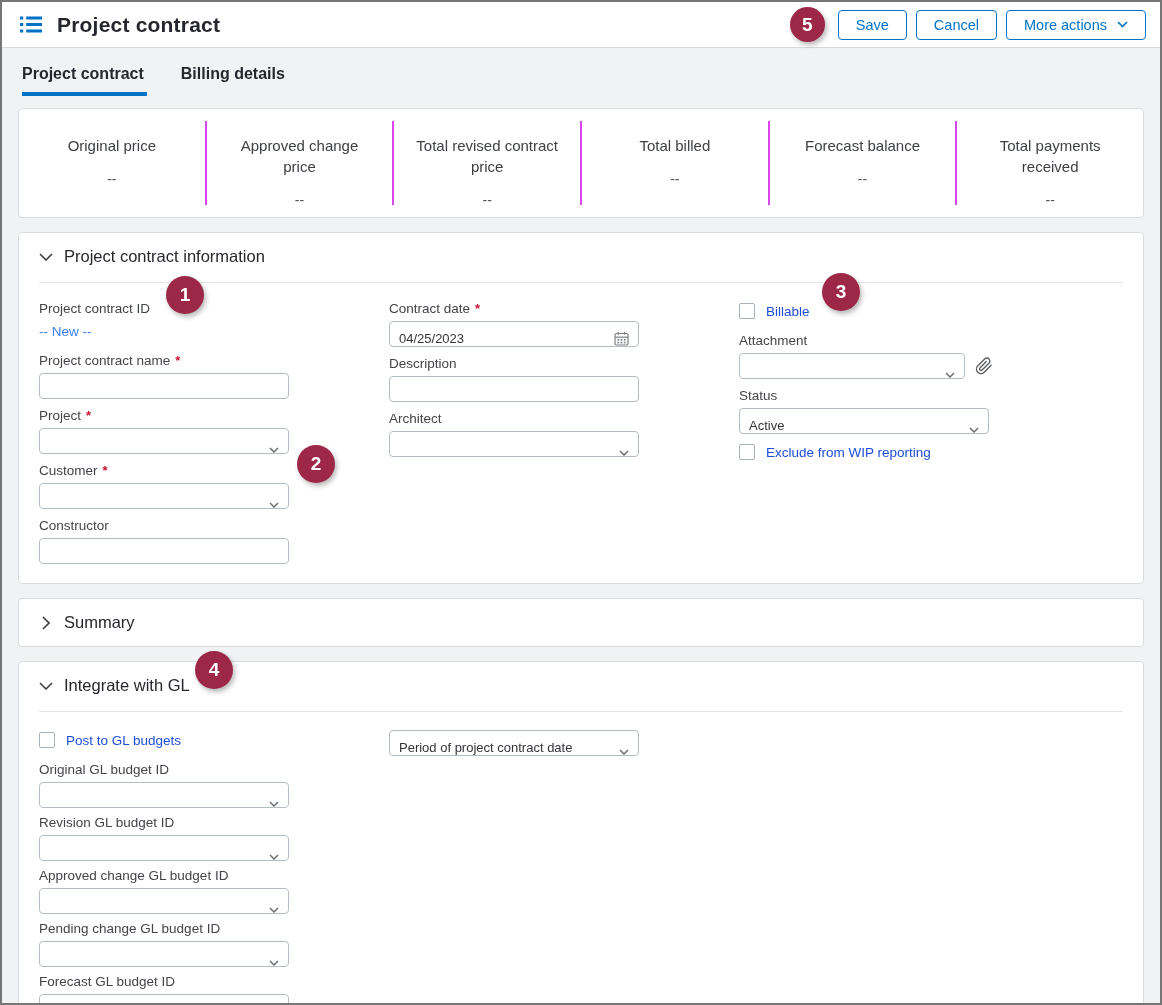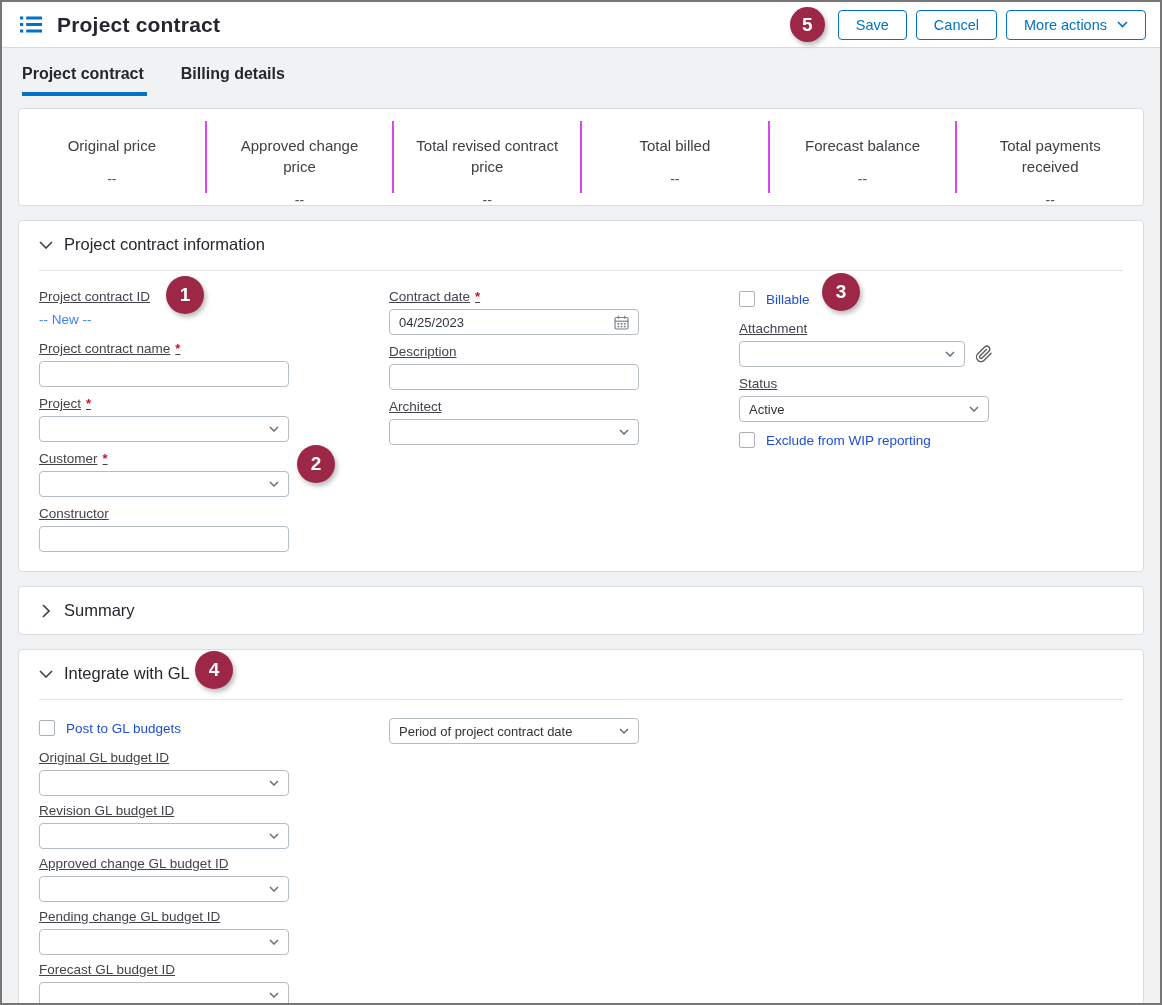--- a/index.html
+++ b/index.html
@@ -23,44 +23,44 @@
     display:flex; align-items:center; gap:10px; cursor:pointer;
   }
   
   .tabs { display:flex; gap:34px; padding:17px 0 0 20px; }
   .tab { font-size:16px; font-weight:700; color:#26272e; padding:0 3px 9px 0; border-bottom:4px solid transparent; cursor:pointer; }
   .tab.active { border-bottom-color:#0073c6; }
   
   .content { padding:12px 16px 0; }
   .card { background:#fff; border:1px solid #d9dce0; border-radius:4px; margin-bottom:14px; }
   
-  .kpi-card { display:flex; padding:12px 0; height:98px; }
+  .kpi-card { display:flex; padding:12px 0; height:110px;justify-content:center; }
   .kpi { flex:1; text-align:center; padding-top:14px; }
   .kpi + .kpi { border-left:2px solid #d946ef; }
   .kpi-label { font-size:15px; color:#3e4046; line-height:1.4; padding:0 16px; }
   .kpi-value { margin-top:15px; font-size:14px; color:#53555b; }
   
   .section-head { display:flex; align-items:center; gap:11px; margin:14px 20px 0; padding-bottom:16px; border-bottom:1px solid #e2e5e8; cursor:pointer; }
   .card.collapsed .section-head { border-bottom:none; padding-bottom:14px; }
   .section-title { font-size:16.5px; font-weight:500; color:#26272e; }
   .chev-right { transform:rotate(-90deg); }
   
   .form-columns { display:flex; padding:18px 20px 10px; }
   .fcol { width:350px; }
   .field { margin-bottom:9px; }
   .gl .field { margin-bottom:7px; }
-  .flabel { font-size:13.5px; color:#43444b; margin-bottom:5px; display:flex; align-items:flex-start;text-decoration:underline; }
+  .flabel { font-size:13.5px; color:#43444b; margin-bottom:5px; display:flex; align-items:flex-start; }
   .req { color:#c8102e; margin-left:5px; font-weight:700; font-size:13px; }
   .static-value { font-size:13.5px; color:#3b82f6; margin:8px 0 14px; }
   .tinput, .sel {
     width:250px; height:26px; border:1px solid #b5bdc4; border-radius:4px;
     background:#fff; font-size:13px; color:#33343a; padding:0 9px;
     font-family:inherit; outline:none;
   }
-  .sel { display:flex; align-items:center; justify-content:space-between; cursor:pointer; }
+  .sel { display:flex; align-items:flex-end; justify-content:space-between; cursor:pointer; }
   .sel-narrow { width:226px; }
   .sel-value { white-space:nowrap; overflow:hidden; }
   .inline-row { display:flex; align-items:center; gap:10px; }
   .check-row { display:flex; align-items:center; margin:2px 0 14px; }
   .checkbox { width:16px; height:16px; border:1px solid #a9b1b8; border-radius:2px; background:#fff; cursor:pointer; flex:none; }
   .check-label { font-size:13.5px; color:#1d4ed8; margin-left:11px; }
   .wip-row { margin-top:10px; }
   
   .badge {
     width:38px; height:38px; border-radius:50%; background:#9d2746; color:#fff;

